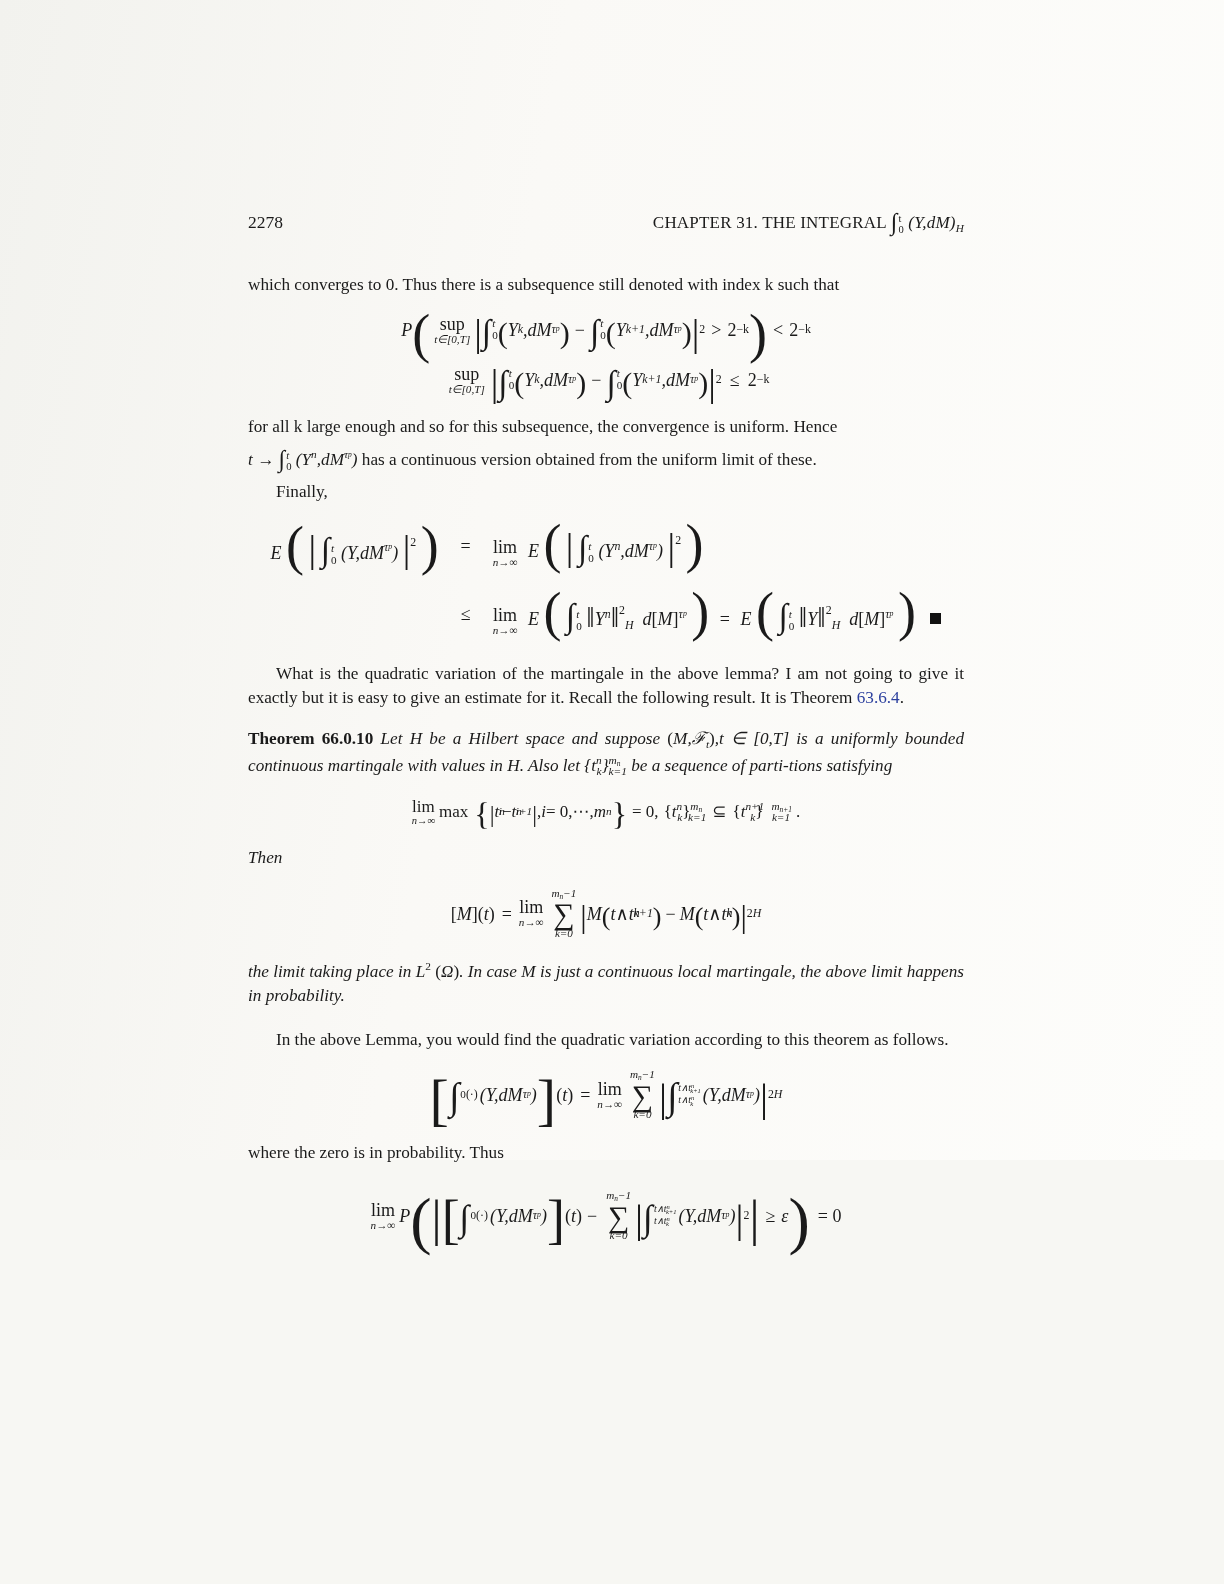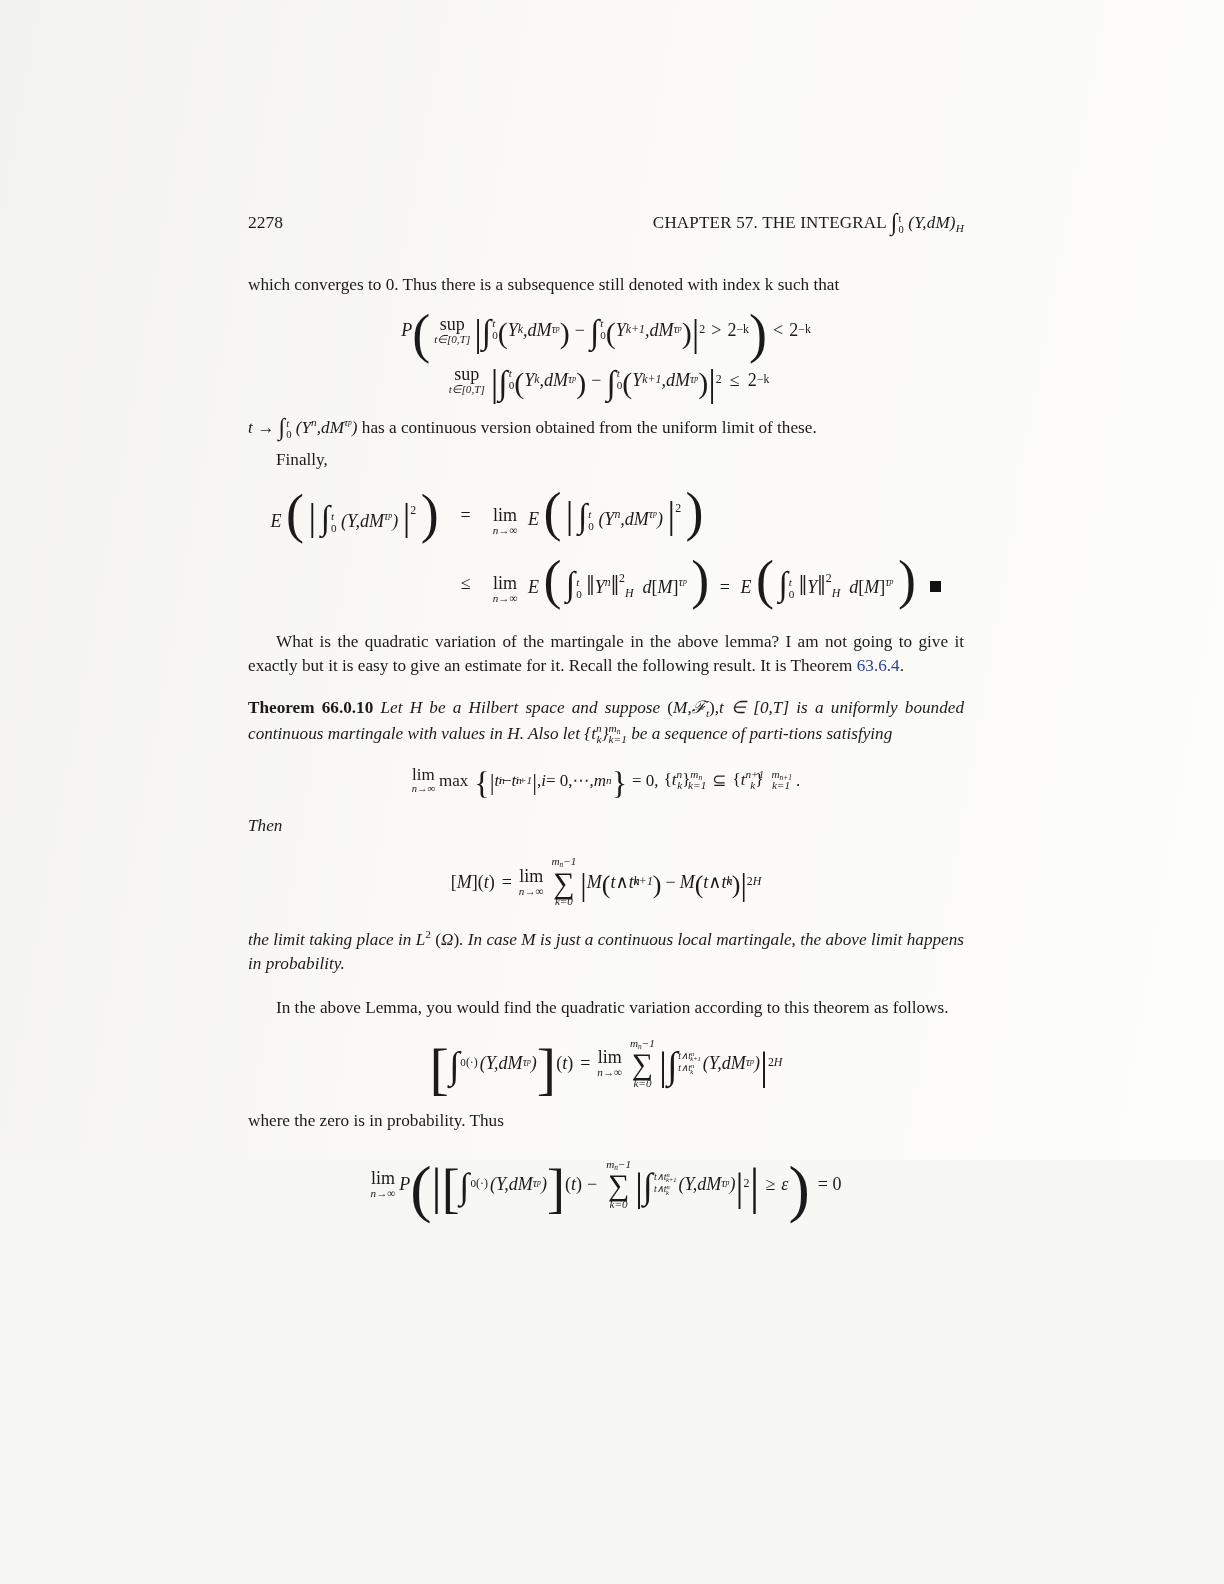--- a/index.html
+++ b/index.html
@@ -150,21 +150,21 @@
 </style>
 </head>
 <body>
 
 <div class="page">
  <div class="content">
 
   <div class="pagehead">
     <span class="folio">2278</span>
     <span class="chaptitle">
-      <span>CHAPTER 57.  THE INTEGRAL</span>
+      <span>CHAPTER 31.  THE INTEGRAL</span>
       <span class="nowrap">
         <span class="intg" style="font-size:24px;">∫</span><span class="intsub">
               <span class="rm">t</span>
               <span class="rm">0</span>
             </span><span class="it">&nbsp;(Y,dM)</span><span class="sub">H</span>
       </span>
     </span>
   </div>
 
   <p class="body">
@@ -247,20 +247,23 @@
           <span class="sup">τ<span class="sup" style="vertical-align:0.2em;">p</span></span>
           <span class="big" style="font-size:30px;">)</span>
       <span class="bar2">|</span>
           <span class="supn" style="vertical-align:1.1em;">2</span>
       <span class="rm" style="margin:0 8px;">≤</span>
       <span class="rm">2</span>
           <span class="supn">−k</span>
     </span>
   </div>
 
+  <p class="body">
+    <span>for all k large enough and so for this subsequence, the convergence is uniform.  Hence</span>
+  </p>
   <p class="body">
     <span class="it">t</span> → <span class="intg" style="font-size:24px;">∫</span><span class="intsub">
           <span class="it">t</span>
           <span class="rm">0</span>
         </span>
     <span class="it">(Y</span><span class="sup">n</span><span class="it">,dM</span><span class="sup">τ<span class="sup" style="vertical-align:0.2em;">p</span></span><span class="it">)</span>
     has a continuous version obtained from the uniform limit of these.
   </p>
   <p class="body indent">
     <span>Finally,</span>

